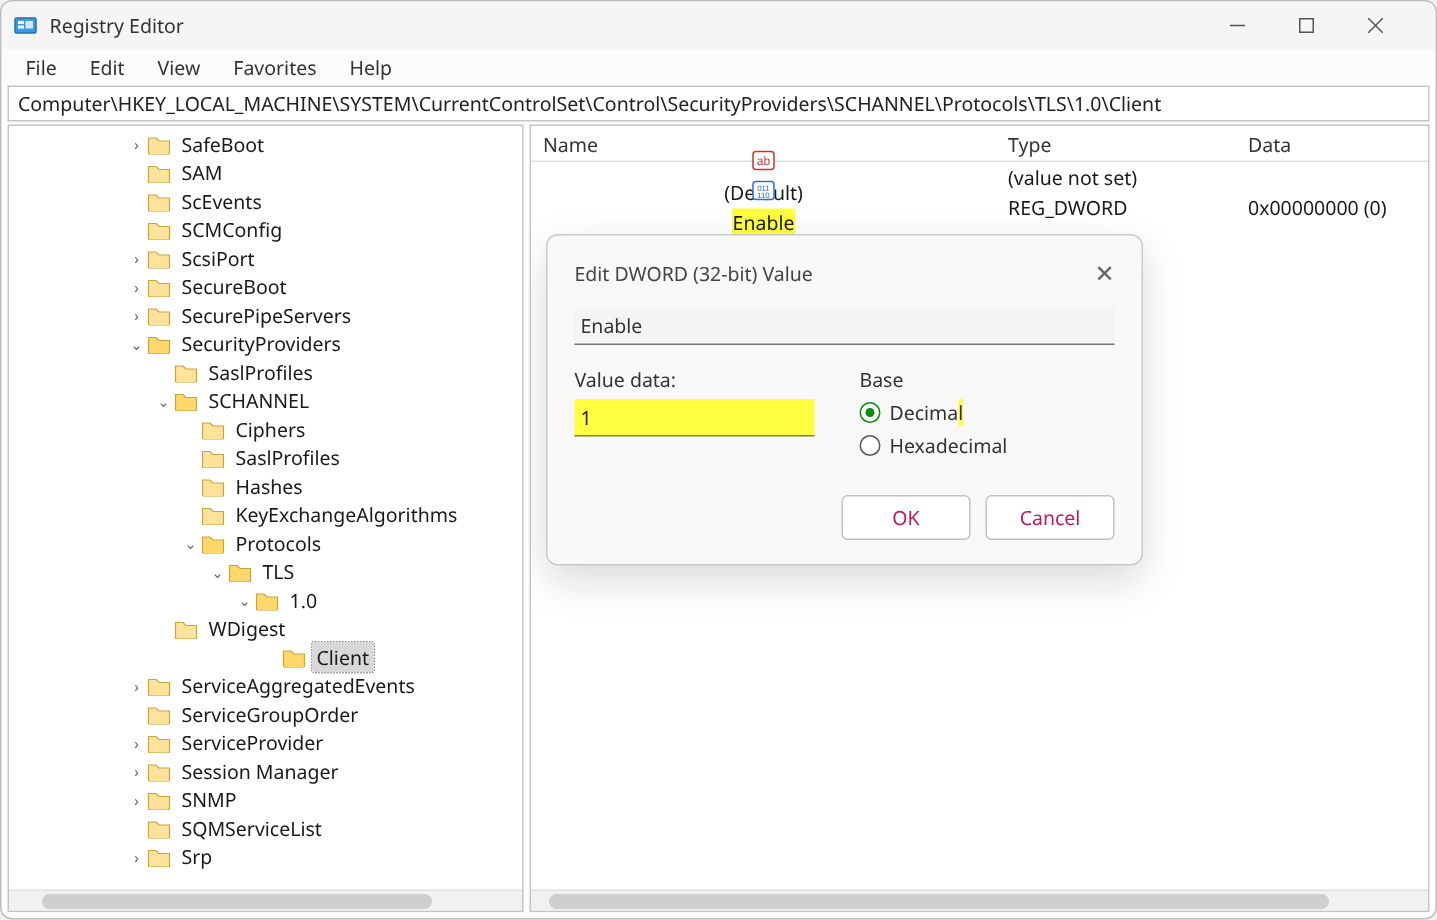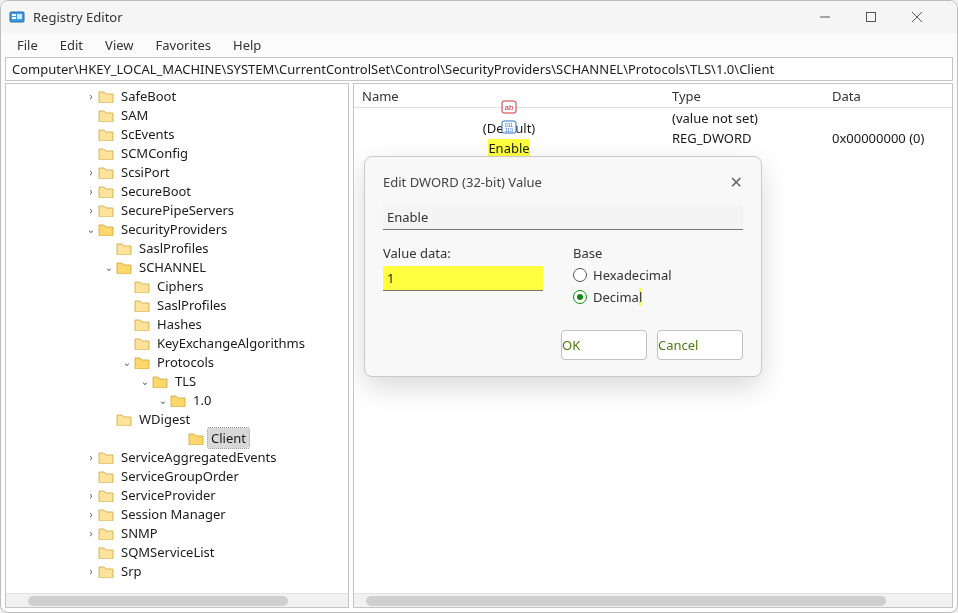--- a/index.html
+++ b/index.html
@@ -187,25 +187,25 @@
   .radio.checked { border-color:#0b8a0b; background:#fff; }
   .radio.checked::after {
     content:""; width:6px; height:6px; border-radius:50%; background:#0b8a0b;
   }
   .dialog-buttons {
     display:flex; justify-content:flex-end; gap:10px; margin-top:20px;
   }
   .dlg-btn {
     min-width: 86px;
     padding: 5px 0;
-    text-align:left;
+    text-align:center;
     background:#fff;
     border:1px solid #c2c2c2;
     border-radius:4px;
-    color:#4d7c0f;
+    color:#be185d;
   }
   
   .hscroll {
     height:14px;
     background:#f1f1f1;
     border-top:1px solid #e2e2e2;
     position:relative;
   }
   .hscroll-thumb {
     position:absolute; top:2px; height:10px;
@@ -575,26 +575,26 @@
 
         <div class="row2">
           <div class="vd-col">
             <div class="field-label">Value data:</div>
             <input class="vd-input" value="1" style="">
           </div>
           <div class="base-col">
             <div class="field-label">Base</div>
             <div class="radio-group">
               <div class="radio-row">
+                <span class="radio checked"></span>
+                <span class="radio-label"><span>Decima</span><span class="hl">l</span></span>
+              </div>
+              <div class="radio-row">
                 <span class="radio"></span>
                 <span>Hexadecimal</span>
-              </div>
-              <div class="radio-row">
-                <span class="radio checked"></span>
-                <span class="radio-label"><span>Decima</span><span class="hl">l</span></span>
               </div>
             </div>
           </div>
         </div>
 
         <div class="dialog-buttons">
           <div class="dlg-btn">OK</div>
           <div class="dlg-btn">Cancel</div>
         </div>
       </div>

